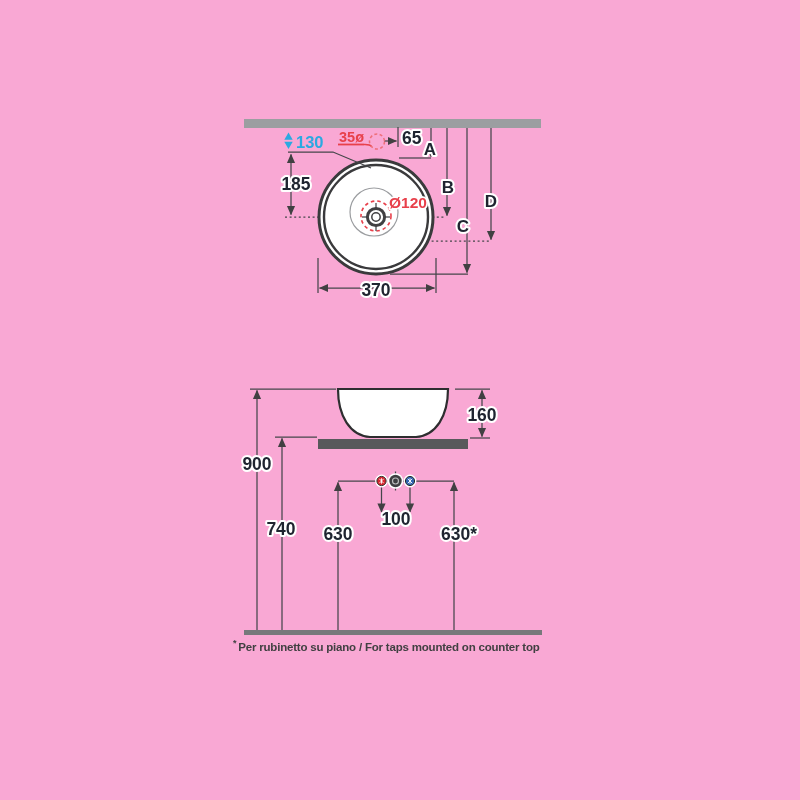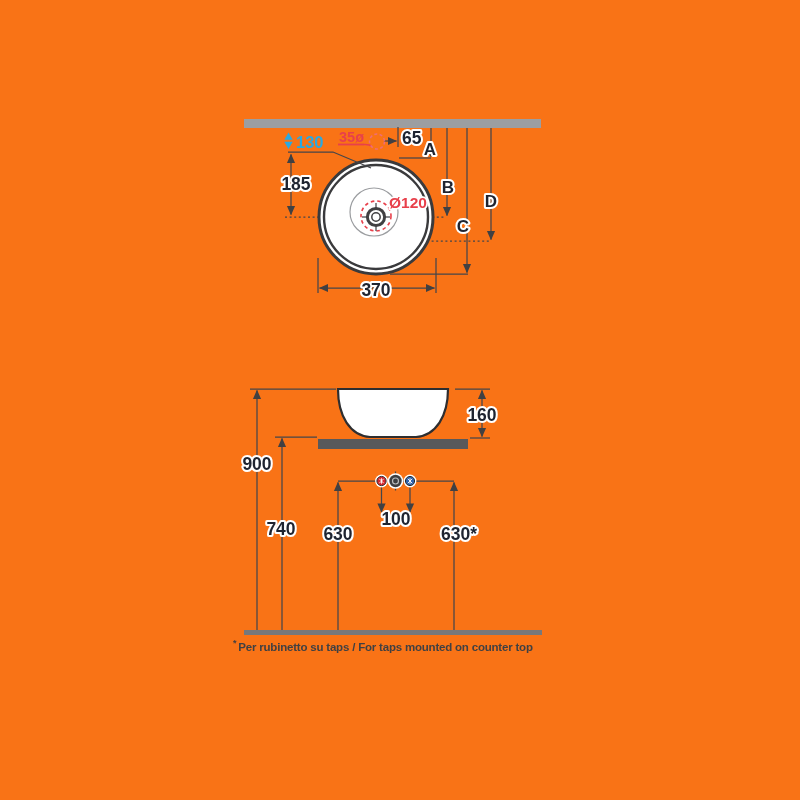--- a/index.html
+++ b/index.html
@@ -1,17 +1,17 @@
 <!DOCTYPE html>
 <html><head>
 <meta charset="utf-8">
 <style>
   html,body{margin:0;padding:0;background:#ffffff;}
   .canvas{
-    position:relative;width:800px;height:800px;background:#f97316;overflow:hidden;
+    position:relative;width:800px;height:800px;background:#f9a8d4;overflow:hidden;
     font-family:"Liberation Sans",sans-serif;
   }
   svg{position:absolute;left:0;top:0;}
   svg text{font-family:"Liberation Sans",sans-serif;font-weight:bold;}
   .dimtxt{fill:#1F2430;font-size:17.5px;paint-order:stroke;stroke:#ffffff;stroke-width:4px;stroke-linejoin:round;}
   .lettertxt{fill:#1F2430;font-size:17px;paint-order:stroke;stroke:#ffffff;stroke-width:4px;stroke-linejoin:round;}
   .bluetxt{fill:#2AA9E1;font-size:16.5px;}
   .redtxt{fill:#E8404B;font-size:14.5px;}
   .redtxt2{fill:#E8404B;font-size:15.5px;paint-order:stroke;stroke:#ffffff;stroke-width:3.5px;stroke-linejoin:round;}
   .thin{stroke:#45464A;stroke-width:1.25;fill:none;}
@@ -140,15 +140,15 @@
     <text class="dimtxt" x="257" y="470" text-anchor="middle">900</text>
     <text class="dimtxt" x="281" y="535" text-anchor="middle">740</text>
     <text class="dimtxt" x="482" y="421" text-anchor="middle">160</text>
     <text class="dimtxt" x="396" y="525" text-anchor="middle" font-size="16.5">100</text>
     <text class="dimtxt" x="338" y="540" text-anchor="middle">630</text>
     <text class="dimtxt" x="459" y="540" text-anchor="middle">630*</text>
   </g>
 </svg>
 
 <div class="footnote">
-  <span class="mark">*</span><span>Per rubinetto su taps</span><span class="sep">/</span><span class="en">For taps mounted on counter top</span>
+  <span class="mark">*</span><span>Per rubinetto su piano</span><span class="sep">/</span><span class="en">For taps mounted on counter top</span>
 </div>
 </div>
 
 </body></html>

